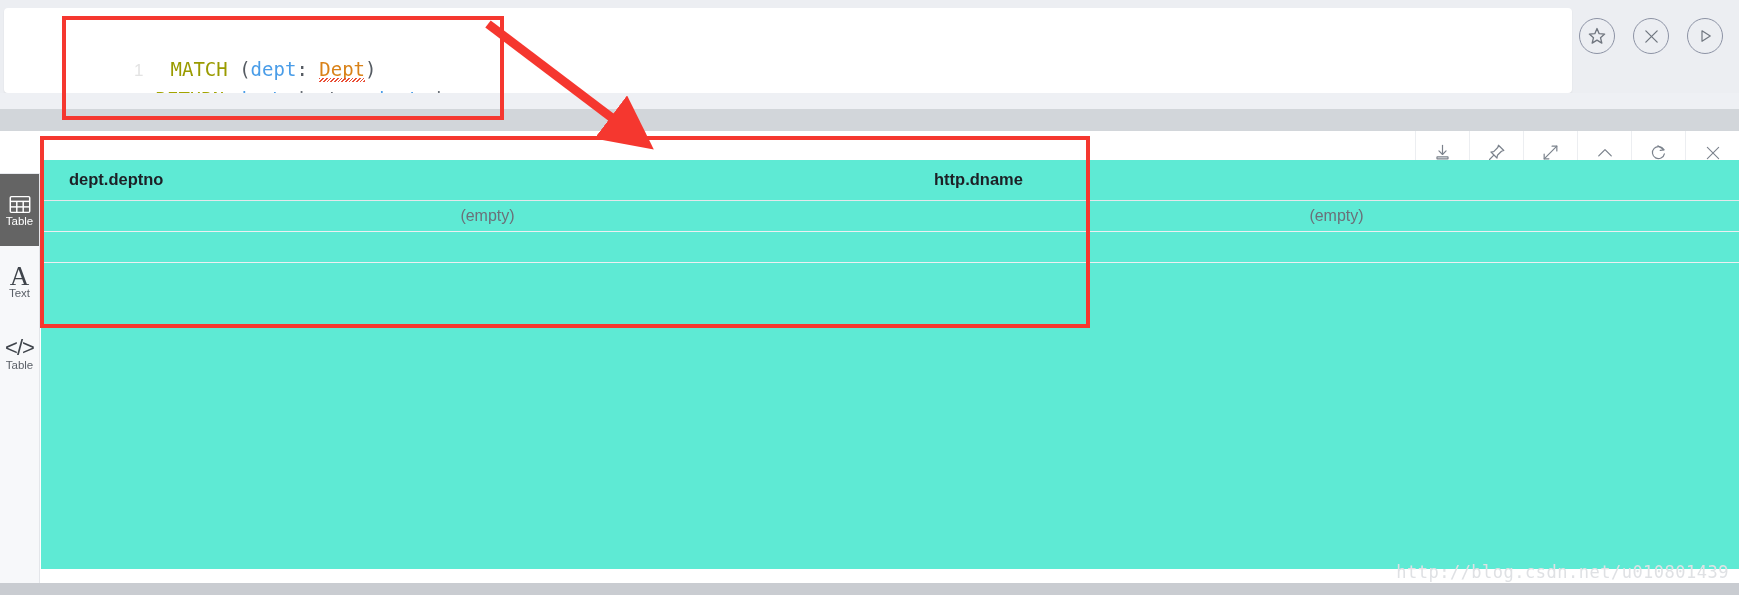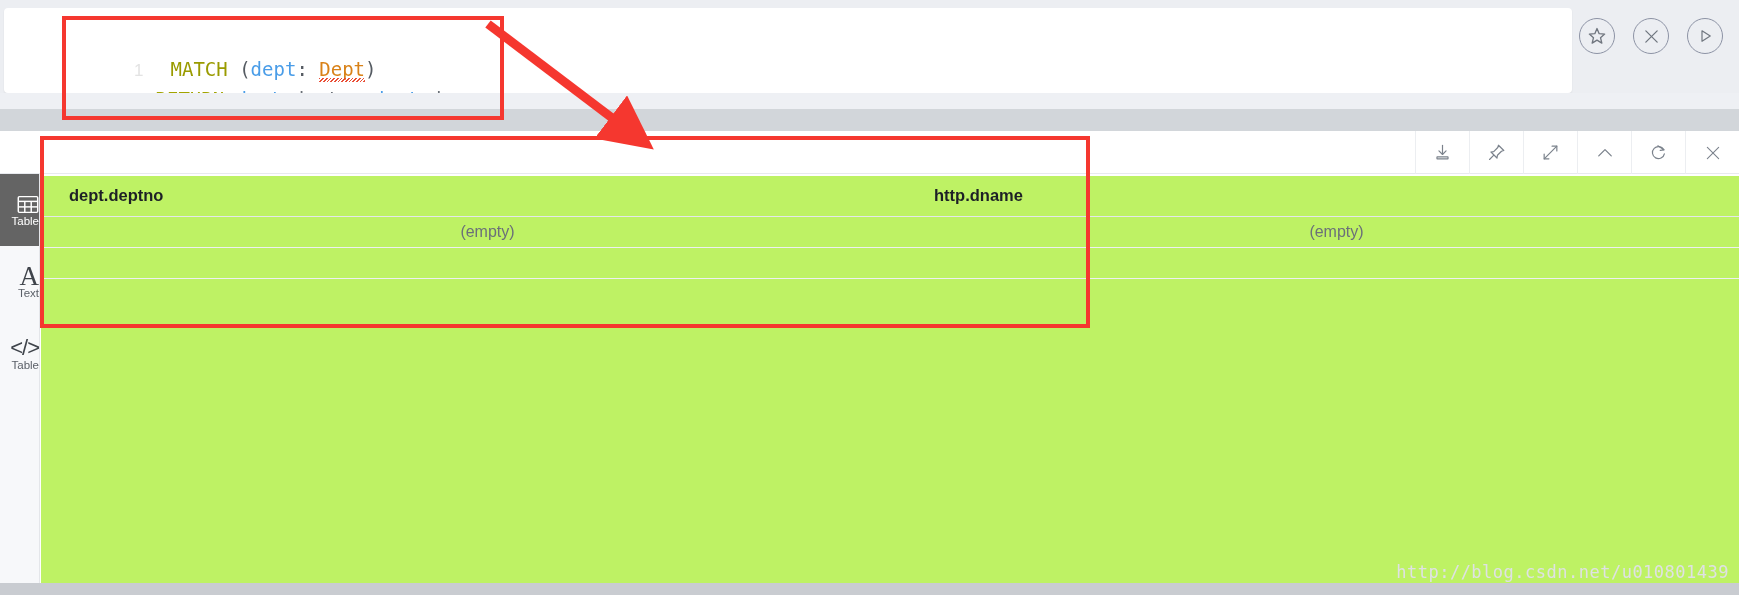--- a/index.html
+++ b/index.html
@@ -182,21 +182,21 @@
     width: 40px;
     height: 409px;
     background: #f7f8fa;
     border-right: 1px solid #e4e6ea;
     box-sizing: border-box;
   }
   .view-item {
     height: 72px;
     display: flex;
     flex-direction: column;
-    align-items: flex-end;
+    align-items: center;
     justify-content: center;
     color: #5b6068;
     gap: 0;
   }
   .view-item.active {
     background: #646464;
     color: #ffffff;
   }
   .view-item .vlabel {
     font-size: 11.5px;
@@ -222,24 +222,24 @@
     line-height: 24px;
     color: #3f444b;
     font-weight: 400;
     letter-spacing: -1px;
   }
 
   
   #table-wrap {
     position: absolute;
     left: 41px;
-    top: 45px;
+    top: 29px;
     width: 1698px;
     height: 409px;
-    background: #bef264;
+    background: #5eead4;
     box-sizing: border-box;
   }
   table.rtable {
     width: 100%;
     border-collapse: collapse;
     table-layout: fixed;
   }
   table.rtable th,
   table.rtable td {
     text-align: left;

